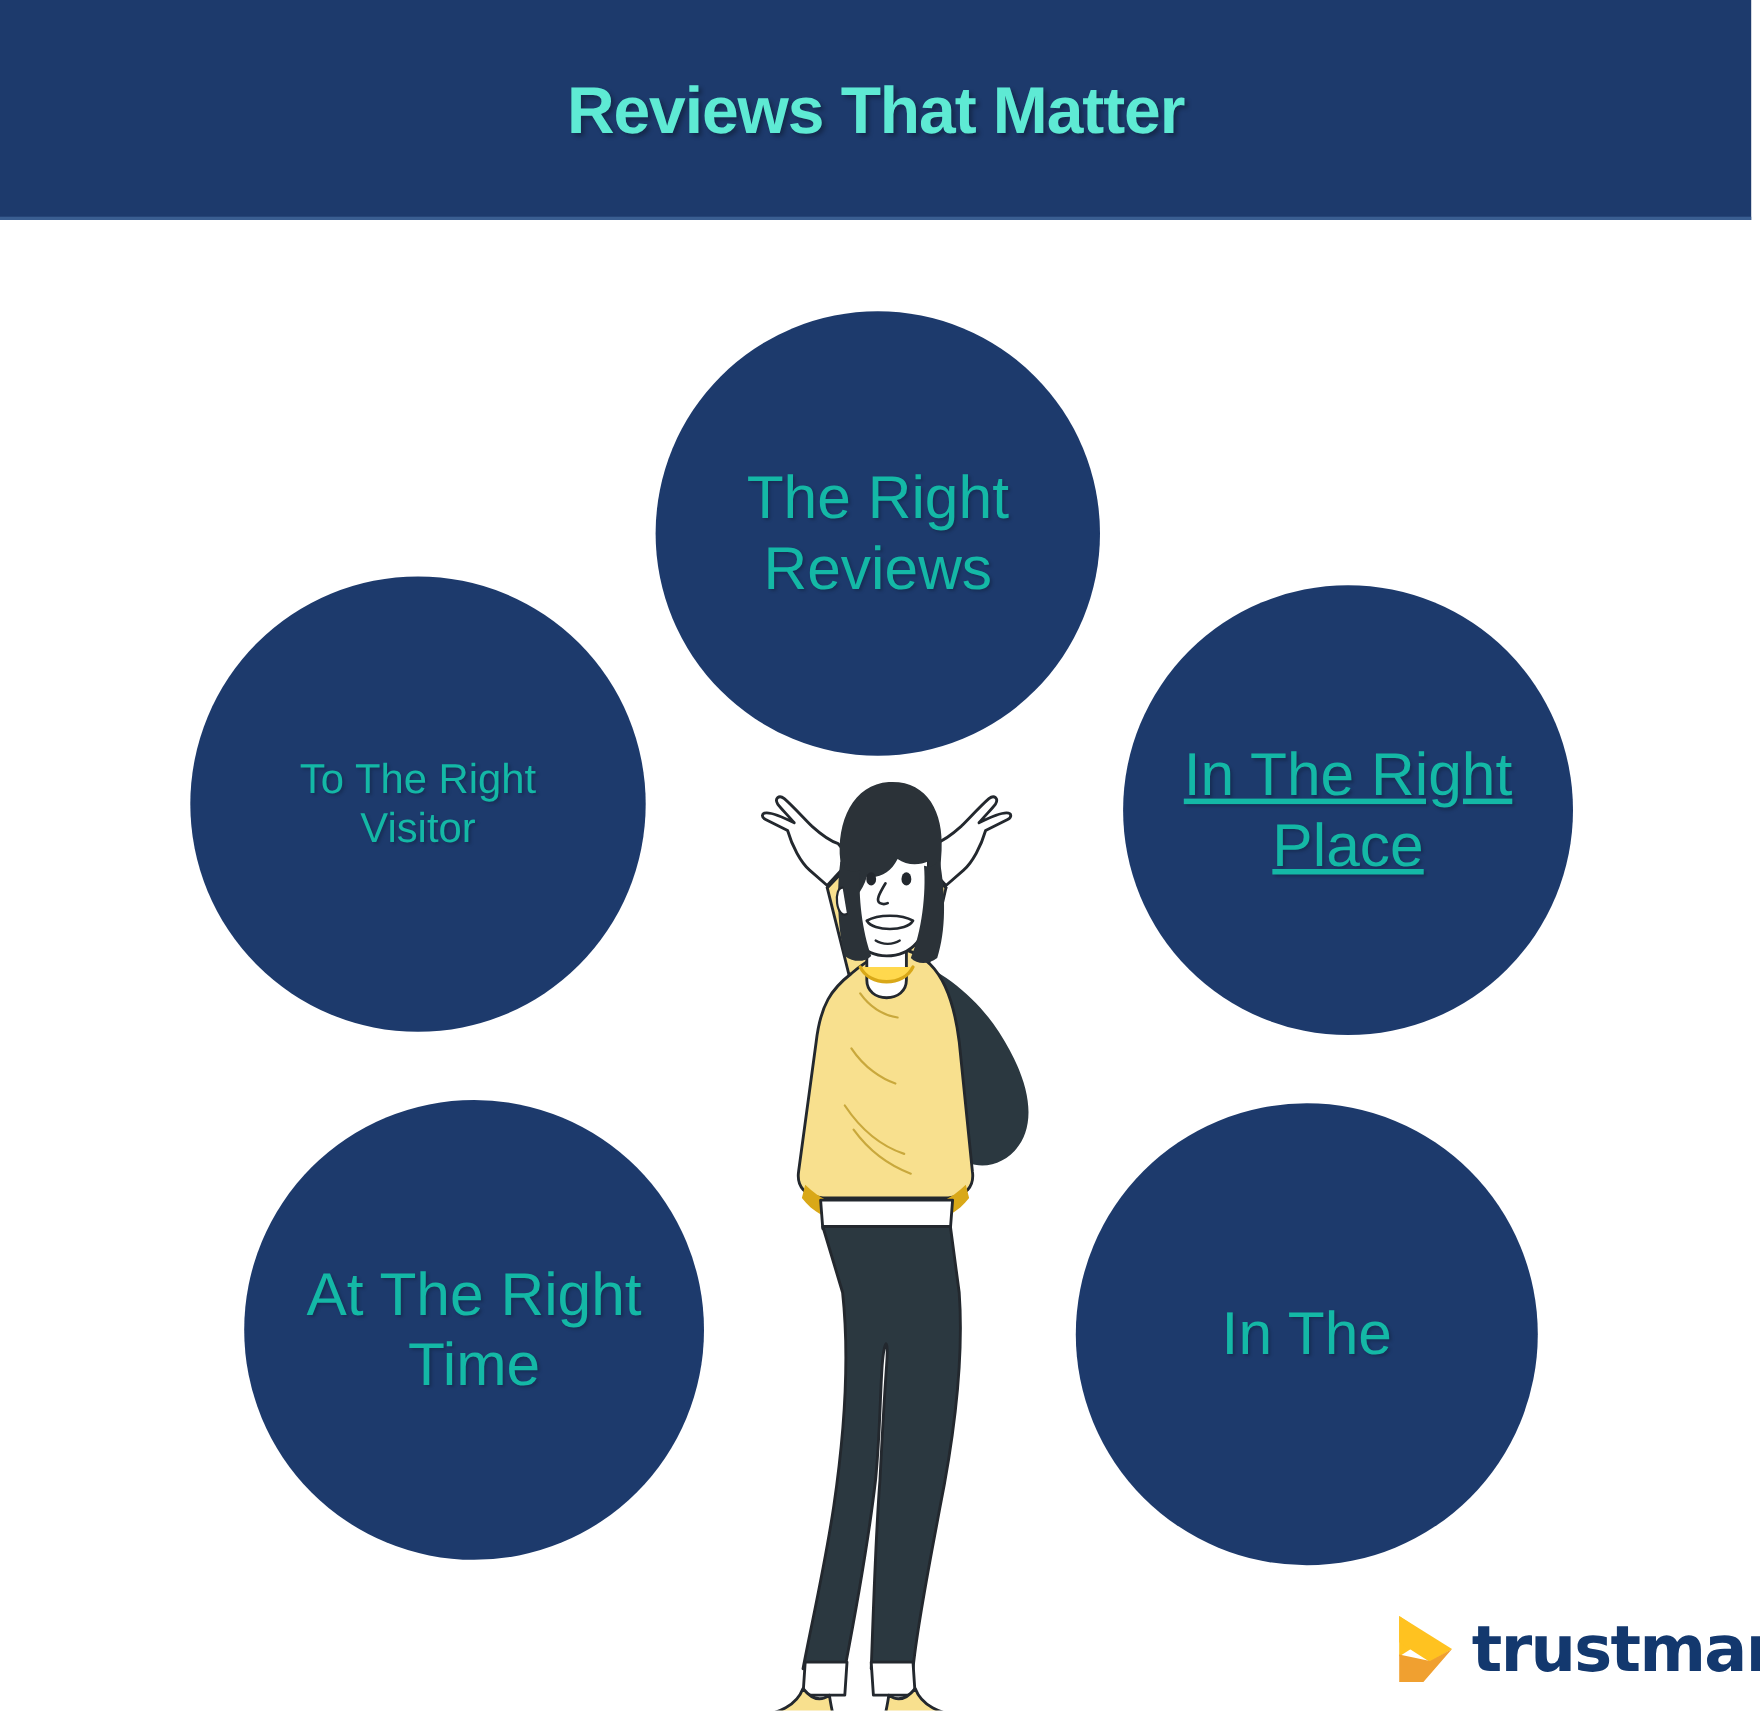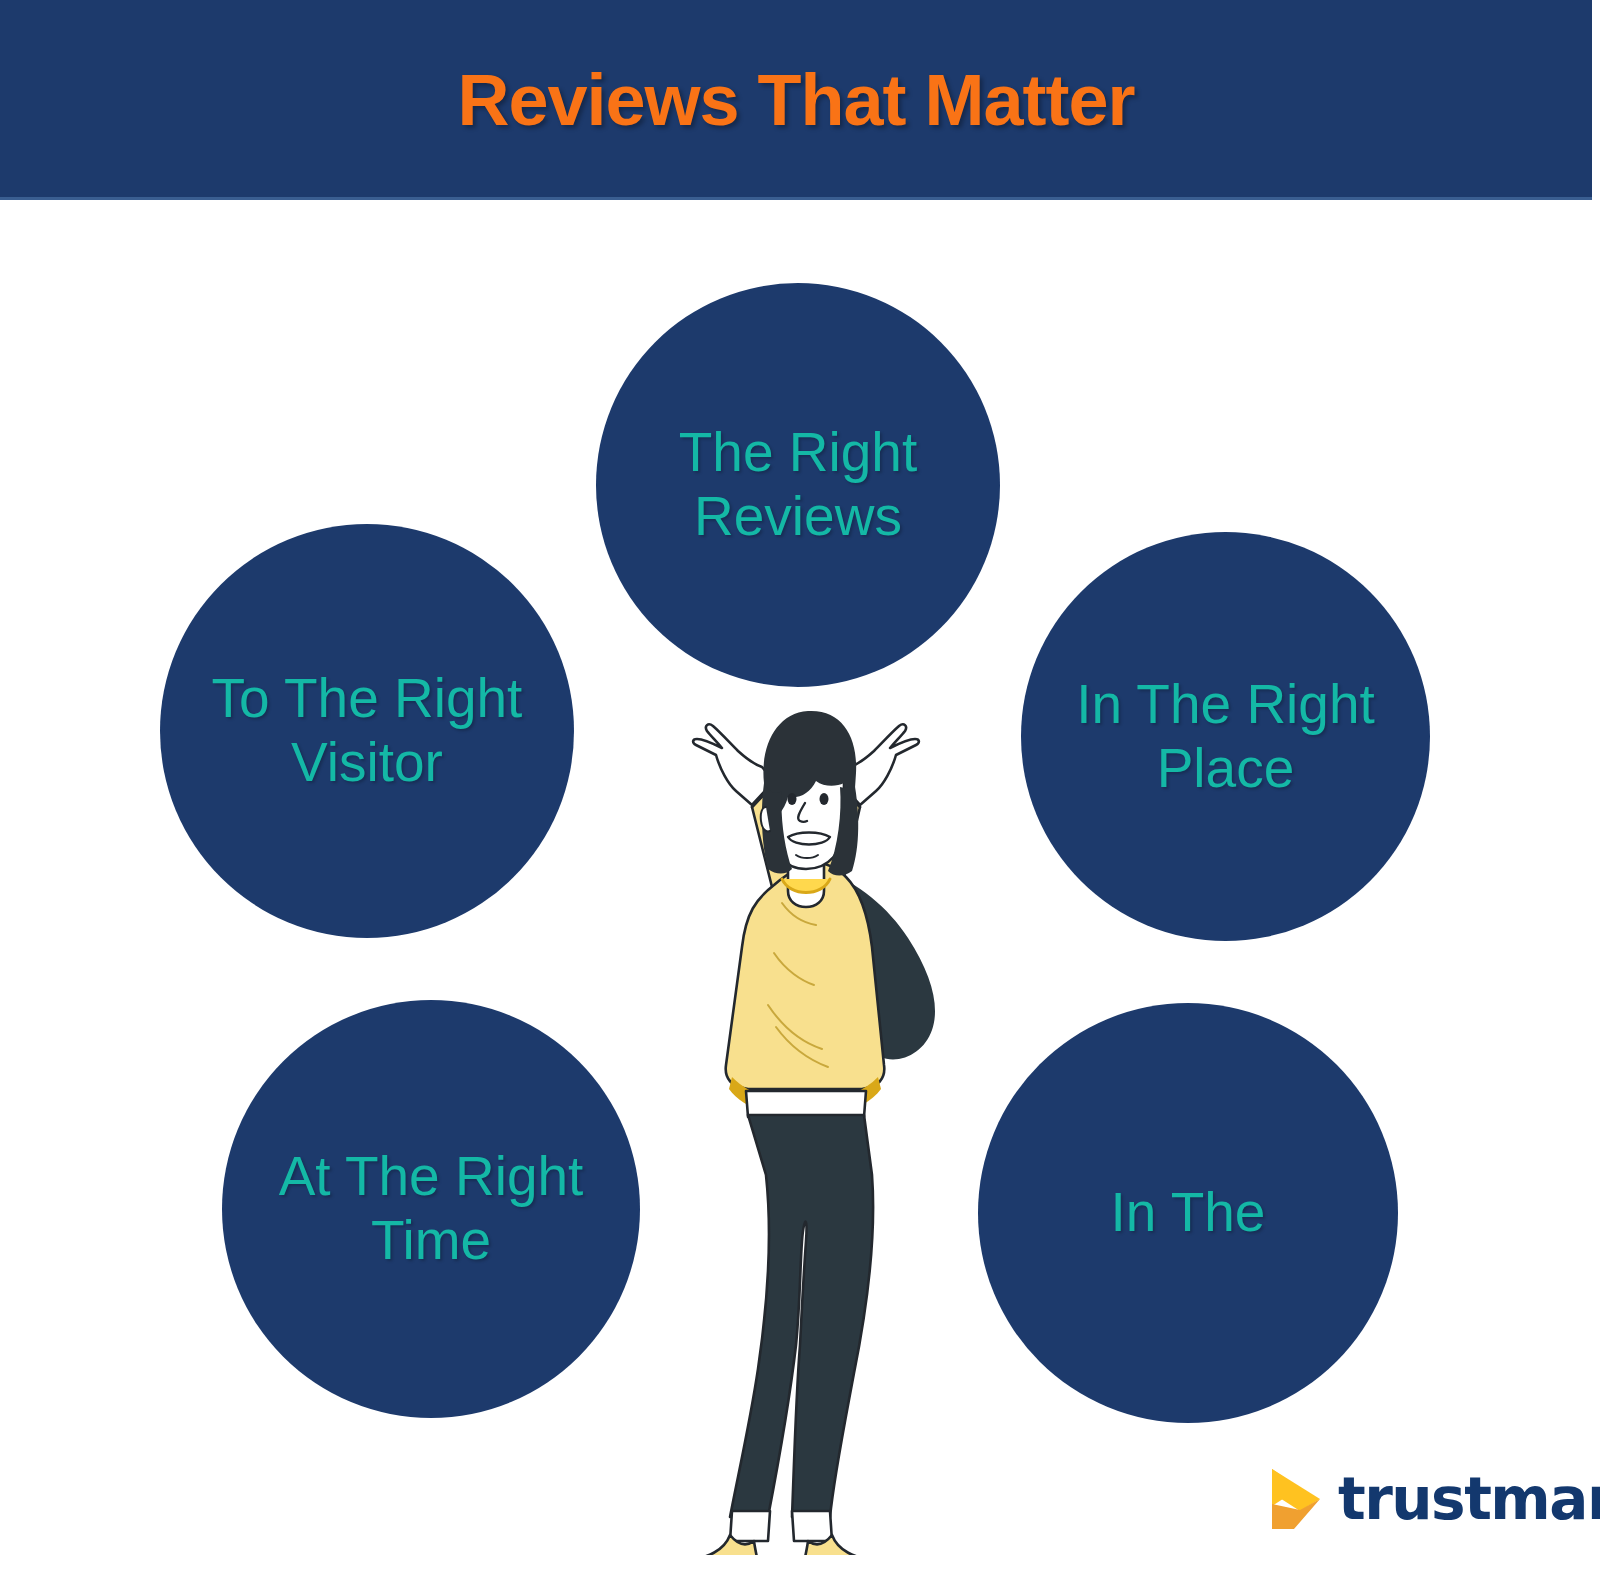--- a/index.html
+++ b/index.html
@@ -31,24 +31,24 @@
   }
   #page-title {
     position: absolute;
     left: 0;
     top: 0;
     width: 1592px;
     height: 200px;
     display: flex;
     align-items: center;
     justify-content: center;
-    color: #f97316;
+    color: #5eead4;
     font-family: "Liberation Sans", sans-serif;
     font-weight: bold;
-    font-size: 72px;
+    font-size: 60px;
     letter-spacing: -1px;
     text-shadow: 3px 3px 4px rgba(0,0,0,0.30);
     white-space: nowrap;
   }
 
   
   .bubble {
     position: absolute;
     border-radius: 50%;
     background: #1D3A6C;
@@ -68,30 +68,31 @@
     padding: 0 28px;
   }
 
   #bubble-right-reviews {
     left: 596px; top: 283px;
     width: 404px; height: 404px;
     font-size: 55px;
     z-index: 3;
   }
   #bubble-right-visitor {
-    left: 160px; top: 524px;
+    left: 173px; top: 524px;
     width: 414px; height: 414px;
-    font-size: 55px;
+    font-size: 38px;
     z-index: 2;
   }
   #bubble-right-place {
     left: 1021px; top: 532px;
     width: 409px; height: 409px;
     font-size: 55px;
     z-index: 2;
+    text-decoration: underline;
   }
   #bubble-right-time {
     left: 222px; top: 1000px;
     width: 418px; height: 418px;
     font-size: 55px;
     z-index: 2;
     text-align: center;
   }
   #bubble-right-way {
     left: 978px; top: 1003px;

